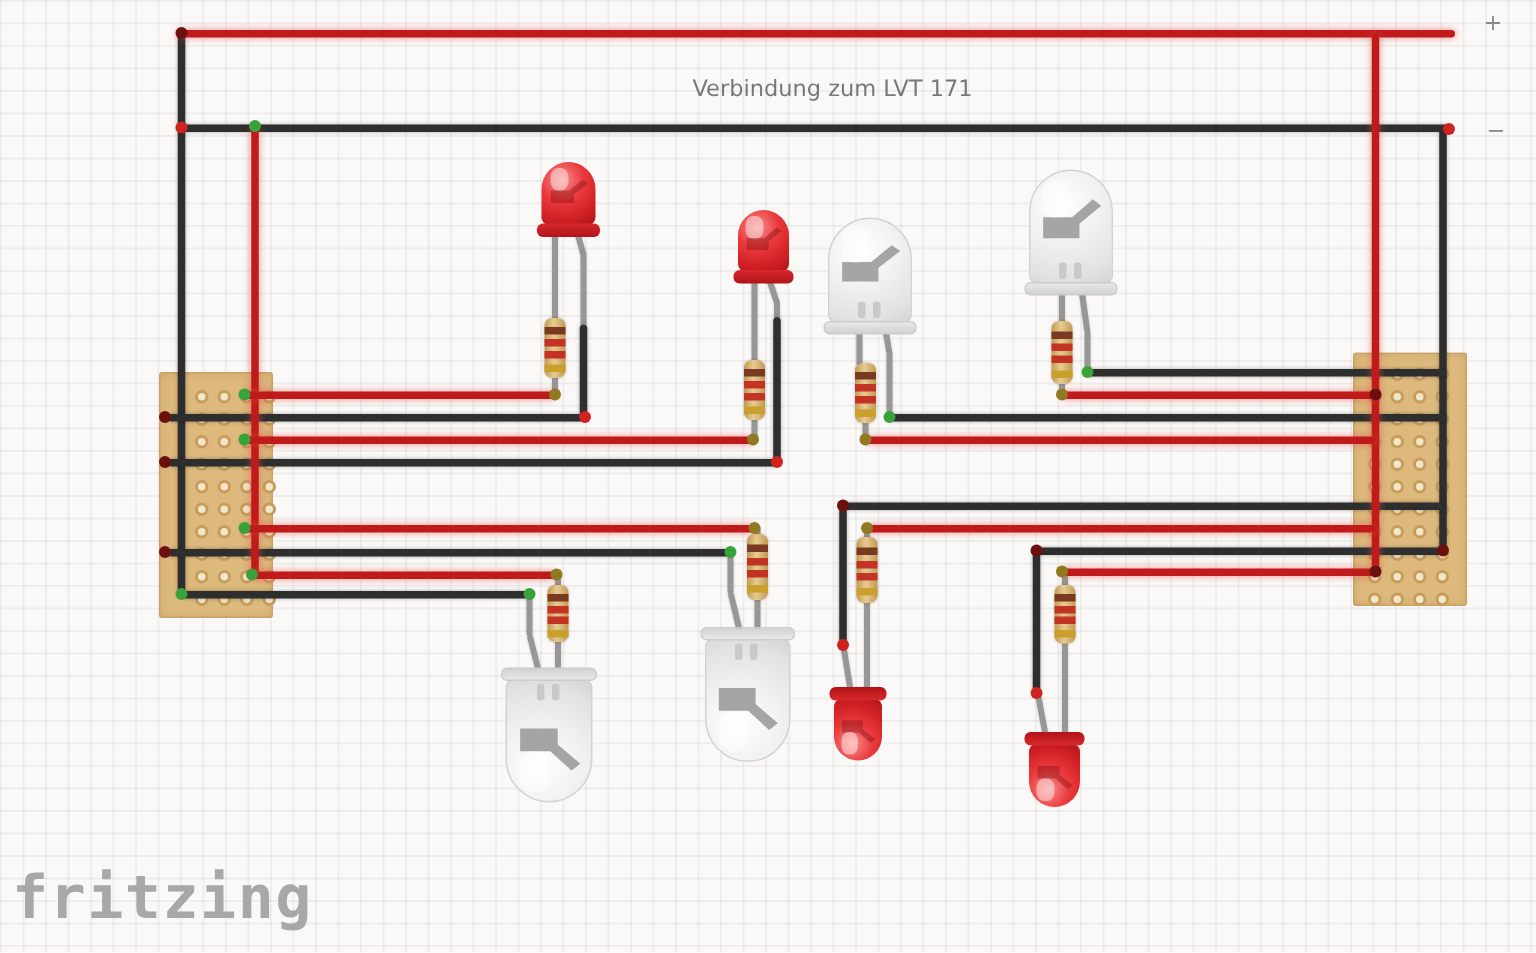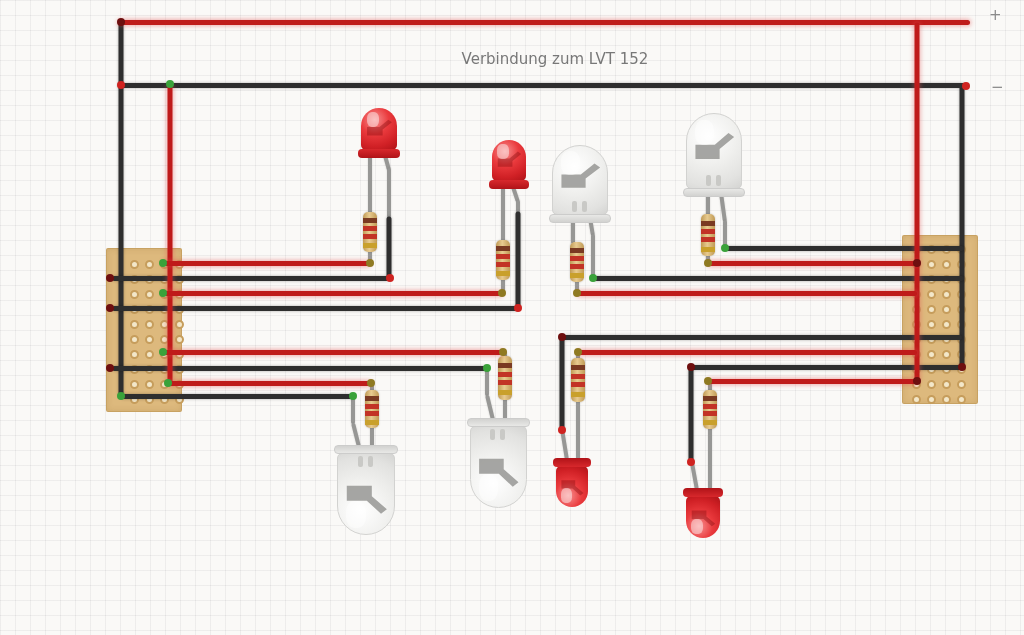--- a/index.html
+++ b/index.html
@@ -30,23 +30,24 @@
   .led .hl{position:absolute;border-radius:40%;background:rgba(255,255,255,.45);}
   .led .pin{position:absolute;width:5px;height:11px;background:#c9c9c6;border-radius:2px;}
   #annotation{position:absolute;left:400px;top:50px;width:310px;text-align:center;font-size:15px;color:#787878;}
   .term{position:absolute;font-size:15px;color:#8a8a8a;}
   #watermark{position:absolute;left:8px;top:576px;font-family:"DejaVu Sans Mono", monospace;font-weight:bold;font-size:40px;color:#a8a8a6;letter-spacing:1px;}
 </style>
 </head>
 <body>
 
 <div id="canvas">
-  <div id="annotation">Verbindung zum LVT 152</div>
+  <div id="annotation">Verbindung zum LVT 171</div>
   <div class="term" style="left:989px;top:6px;">+</div>
   <div class="term" style="left:991px;top:78px;">−</div>
+  <div id="watermark">fritzing</div>
 <div class="strip" style="left: 106px; top: 248px; width: 74px; height: 162px;">
       <div class="hole" style="left: 22.5px; top: 10.5px;"></div>
       <div class="hole" style="left: 37.5px; top: 10.5px;"></div>
       <div class="hole" style="left: 52.5px; top: 10.5px;"></div>
       <div class="hole" style="left: 67.5px; top: 10.5px;"></div>
       <div class="hole" style="left: 22.5px; top: 25.5px;"></div>
       <div class="hole" style="left: 37.5px; top: 25.5px;"></div>
       <div class="hole" style="left: 52.5px; top: 25.5px;"></div>
       <div class="hole" style="left: 67.5px; top: 25.5px;"></div>
       <div class="hole" style="left: 22.5px; top: 40.5px;"></div>

